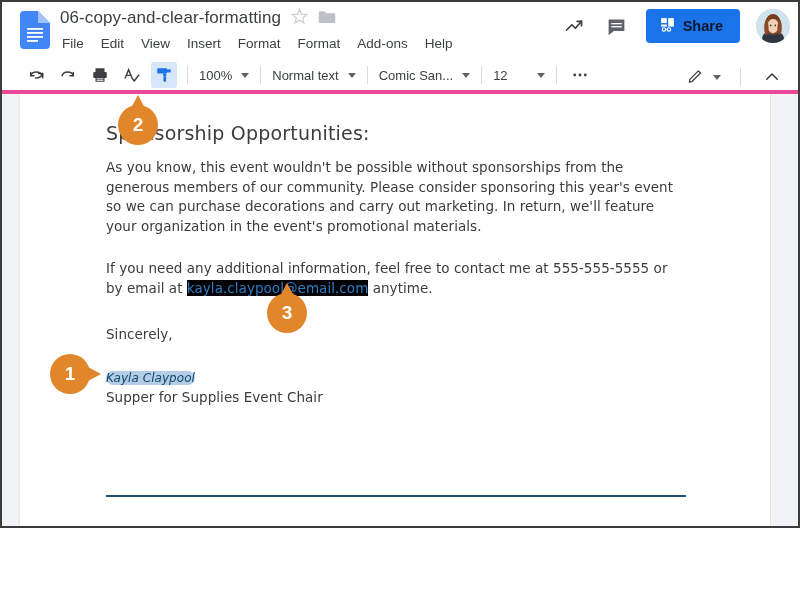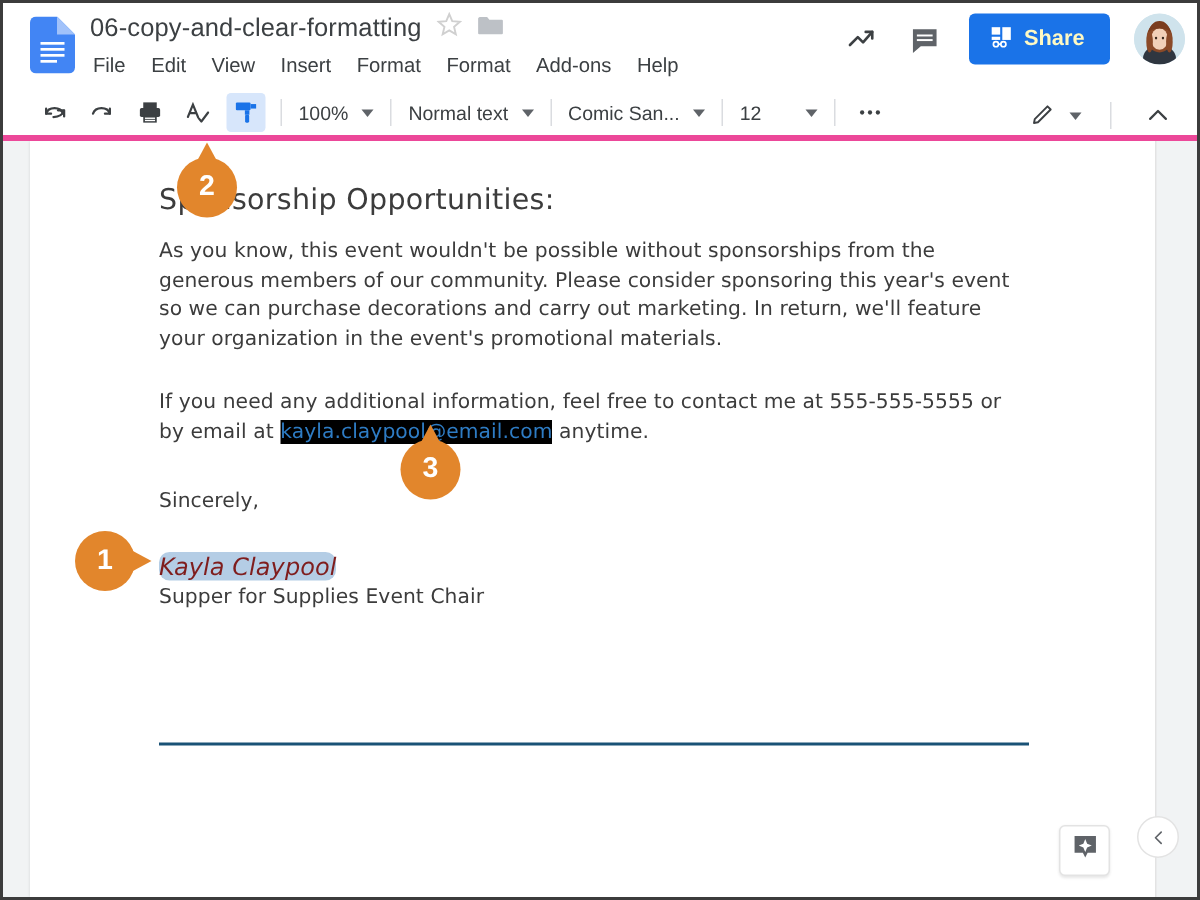--- a/index.html
+++ b/index.html
@@ -9,21 +9,21 @@
   body {
     width: 800px;
     height: 600px;
     overflow: hidden;
     font-family: "Liberation Sans", sans-serif;
     background: #ffffff;
   }
   #app {
     position: relative;
     width: 800px;
-    height: 600px;
+    height: 528px;
     box-sizing: border-box;
     border: 2px solid #3c3c3c;
     background: #ffffff;
     overflow: hidden;
   }
 
   
   .topbar {
     position: absolute;
     left: 0; top: 0;
@@ -78,21 +78,21 @@
     width: 26px; height: 26px;
     display: flex;
     align-items: center;
     justify-content: center;
   }
   .share-btn {
     display: flex;
     align-items: center;
     gap: 7px;
     background: #1a73e8;
-    color: #fef9c3;
+    color: #0f172a;
     border-radius: 4px;
     padding: 8px 17px 8px 13px;
     font-size: 14.5px;
     font-weight: bold;
     height: 18px;
     box-sizing: content-box;
   }
   .avatar {
     width: 34px; height: 34px;
     border-radius: 50%;
@@ -194,23 +194,23 @@
     letter-spacing: .05px;
   }
   .sel {
     background: #000000;
   }
   .link-blue {
     color: #2e7cc4;
   }
   .sig-name {
     font-family: "DejaVu Sans", sans-serif;
-    font-size: 16px;
+    font-size: 12px;
     font-style: italic;
-    color: #7f1d1d;
+    color: #0c4a6e;
     background: #b4cde5;
     line-height: 19.5px;
     border-radius: 7px;
   }
   .hr-line {
     position: absolute;
     left: 86px;
     top: 401px;
     width: 580px;
     height: 2px;

